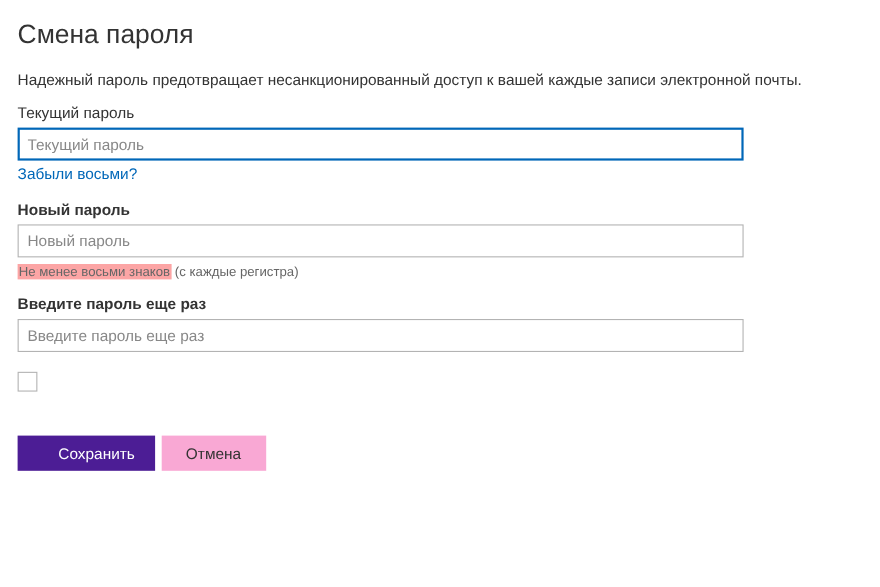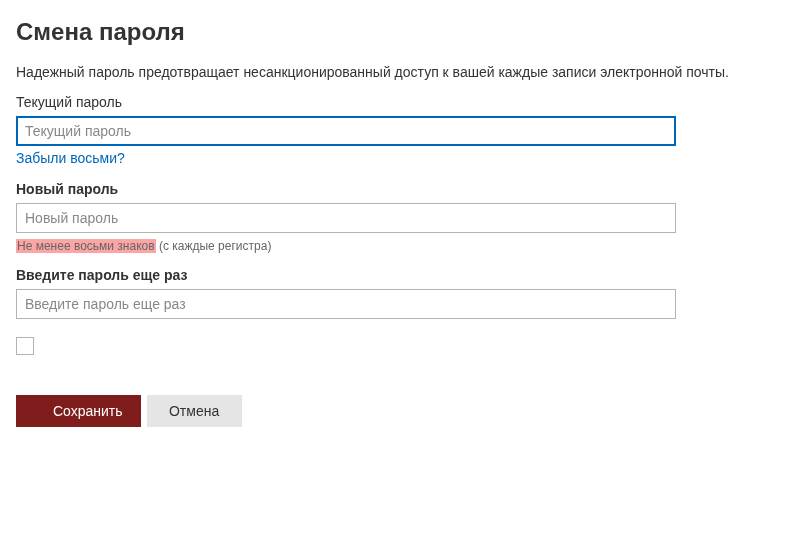--- a/index.html
+++ b/index.html
@@ -9,21 +9,21 @@
     }
     body {
       font-family: "Segoe UI", Tahoma, Arial, sans-serif;
       background: #ffffff;
       padding: 18px 16px;
       width: 800px;
       color: #333;
     }
     .page-title {
       font-size: 24px;
-      font-weight: 700;
+      font-weight: 400;
       color: #333;
       margin-bottom: 18px;
     }
     .description {
       font-size: 14px;
       color: #333;
       margin-bottom: 14px;
     }
     .field-group {
       margin-bottom: 14px;
@@ -100,26 +100,26 @@
       border: none;
       font-family: inherit;
       font-size: 14px;
       height: 32px;
       padding: 0 18px;
       cursor: pointer;
       min-width: 95px;
       text-align: center;
     }
     .btn-primary {
-      background: #7f1d1d;
+      background: #4c1d95;
       color: #fff;
       padding-left: 37px;
     }
     .btn-secondary {
-      background: #e5e5e5;
+      background: #f9a8d4;
       color: #333;
     }
   </style>
 </head>
 <body>
 
 <h1 class="page-title">Смена пароля</h1>
 
 <p class="description">Надежный пароль предотвращает несанкционированный доступ к вашей каждые записи электронной почты.</p>
 

